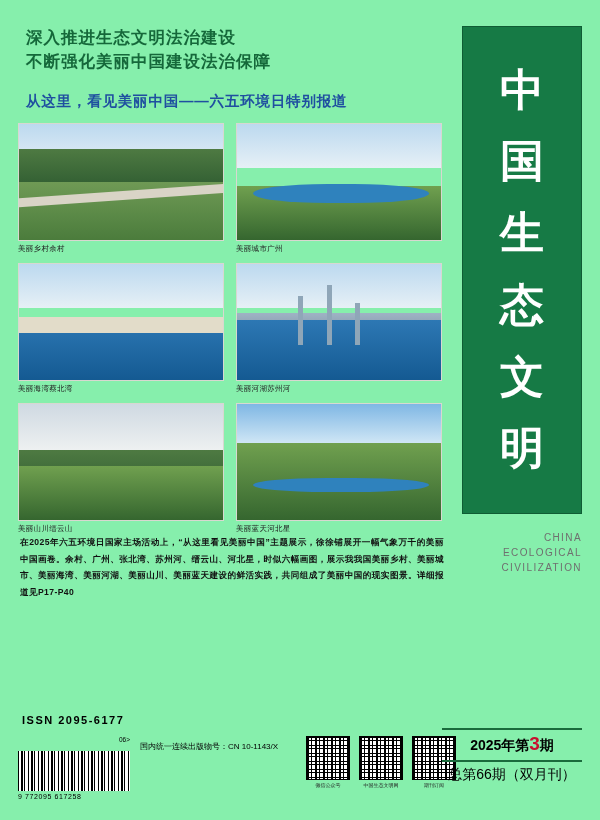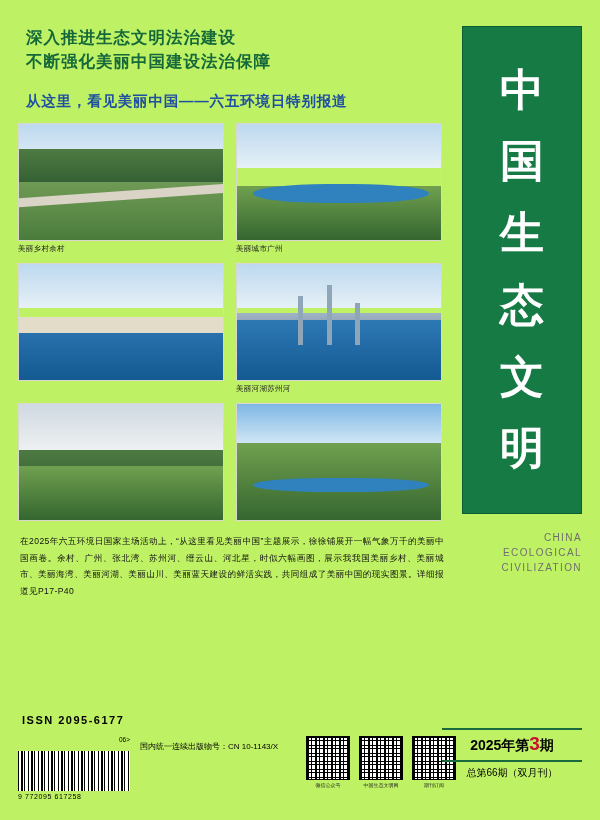--- a/index.html
+++ b/index.html
@@ -5,21 +5,21 @@
   * { box-sizing: border-box; margin: 0; padding: 0; }
   body {
     width: 600px; height: 820px;
     background: #ffffff;
     font-family: "Liberation Sans", sans-serif;
     overflow: hidden;
   }
   .page {
     position: relative;
     width: 600px; height: 820px;
-    background: #bef264;
+    background: #86efac;
   }
 
   
   .left-col {
     position: absolute;
     left: 18px; top: 26px;
     width: 428px; height: 770px;
   }
 
   .headlines { padding-left: 8px; }
@@ -77,27 +77,27 @@
                background:#2f82bd; border-radius:50%/60%; }
   .p-cloud   { position:absolute; left:0; right:0; top:0; height:46%;
                background: linear-gradient(#cfd9e2, #f2f4f3); }
   .p-sand    { position:absolute; left:0; right:0; top:46%; height:14%;
                background:#e2dcc9; }
   .p-green   { position:absolute; left:0; right:0; bottom:0; height:46%;
                background: linear-gradient(#70a04f, #35662f); }
   .p-tower   { position:absolute; bottom:30%; width:5px; background:#8fa6b8; }
 
   .body-text {
-    margin-top: 12px;
     font-size: 8.6px;
     line-height: 1.95;
     color: #111;
     text-align: justify;
     letter-spacing: .4px;
     padding: 0 2px;
+    font-weight: bold;
   }
 
   
   .bottom {
     position: absolute;
     left: 18px; bottom: 18px;
     width: 564px; height: 88px;
   }
   .issn-row {
     position: absolute; left: 4px; top: 0;
@@ -148,21 +148,21 @@
     position: absolute; right: 0; top: 14px;
     width: 140px; text-align: center;
   }
   .issue-line {
     border-top: 2px solid #1a6b3c;
     border-bottom: 2px solid #1a6b3c;
     padding: 3px 0 5px;
   }
   .issue-main { font-size: 14px; font-weight: bold; color: #000; }
   .issue-main .num { color: #c8102e; font-size: 19px; }
-  .issue-sub { font-size: 10px; color: #000; margin-top: 4px; }
+  .issue-sub { font-size: 14px; color: #000; margin-top: 4px; }
 
   
   .right-col {
     position: absolute;
     right: 18px; top: 26px;
     width: 120px; height: 700px;
   }
   .title-panel {
     width: 120px; height: 488px;
     background: #167a45;
@@ -229,48 +229,51 @@
         </div>
         <div class="caption">美丽城市广州</div>
       </div>
 
       <div class="photo-cell">
         <div class="photo">
           <div class="p-sky"></div>
             <div class="p-water"></div>
             <div class="p-sand"></div>
         </div>
+        <div class="caption">美丽海湾蔡北湾</div>
       </div>
 
       <div class="photo-cell">
         <div class="photo">
           <div class="p-sky"></div>
             <div class="p-city"></div>
             <div class="p-water"></div>
           <div class="p-tower" style="left:30%;height:42%;"></div>
           <div class="p-tower" style="left:44%;height:52%;"></div>
           <div class="p-tower" style="left:58%;height:36%;"></div>
         </div>
         <div class="caption">美丽河湖苏州河</div>
       </div>
 
       <div class="photo-cell">
         <div class="photo">
           <div class="p-cloud"></div>
             <div class="p-hill" style="top:40%;height:40%;"></div>
             <div class="p-green"></div>
         </div>
+        <div class="caption">美丽山川缙云山</div>
       </div>
 
       <div class="photo-cell">
         <div class="photo">
           <div class="p-sky" style="height:34%;background:linear-gradient(#7fb7e4,#cfe6f5);"></div>
           <div class="p-green" style="height:66%;"></div>
           <div class="p-river" style="top:64%;height:12%;"></div>
         </div>
+        <div class="caption">美丽蓝天河北星</div>
       </div>
 
     </div>
 
     <div class="body-text">在2025年六五环境日国家主场活动上，“从这里看见美丽中国”主题展示，徐徐铺展开一幅气象万千的美丽中国画卷。余村、广州、张北湾、苏州河、缙云山、河北星，时似六幅画图，展示我我国美丽乡村、美丽城市、美丽海湾、美丽河湖、美丽山川、美丽蓝天建设的鲜活实践，共同组成了美丽中国的现实图景。详细报道见P17-P40</div>
   </div>
 
   <div class="right-col">
     <div class="title-panel">
       <div class="title-char">中</div>

